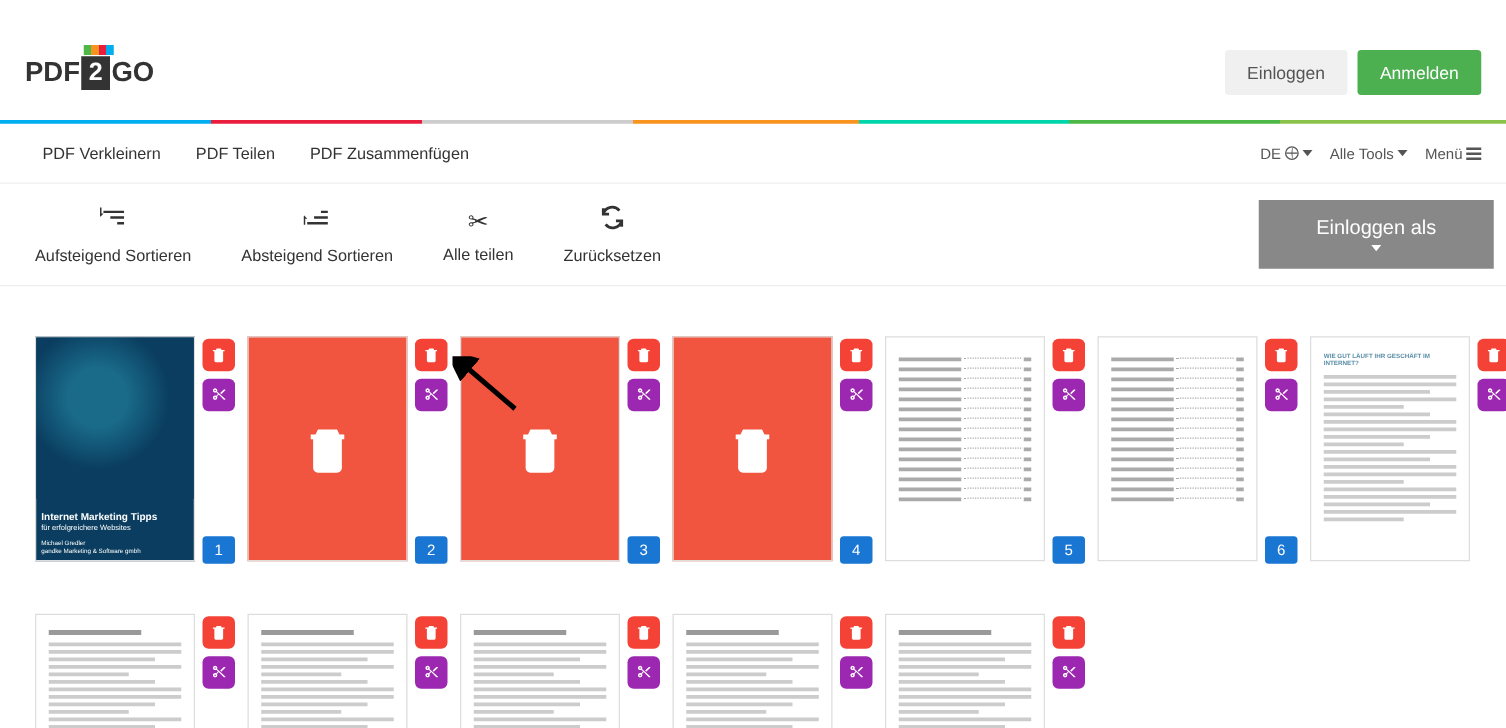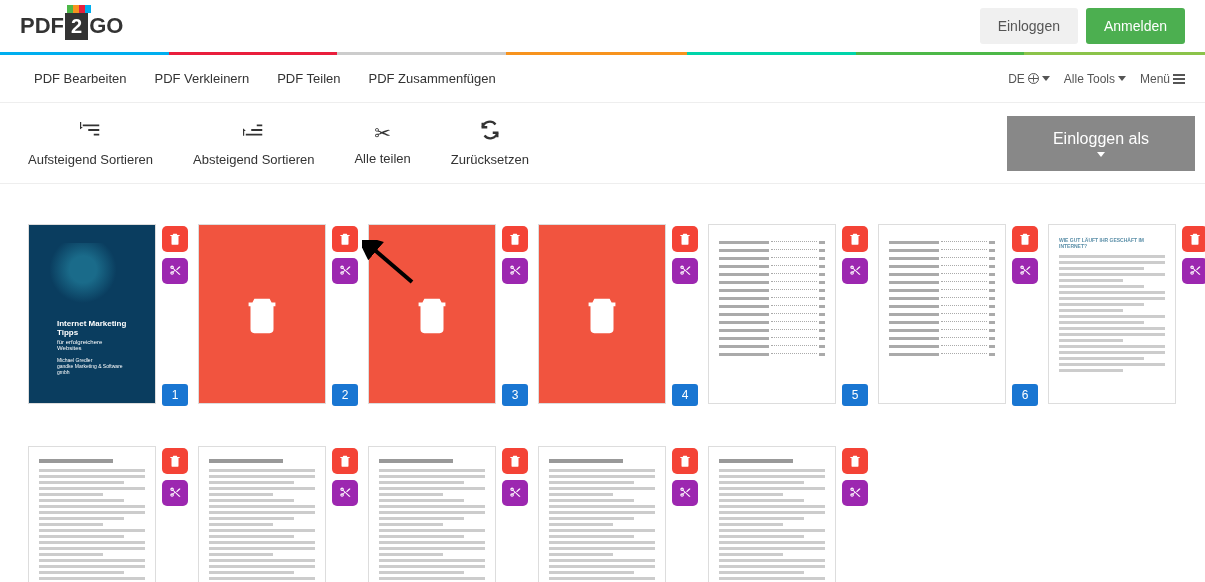--- a/index.html
+++ b/index.html
@@ -1,18 +1,18 @@
 <!DOCTYPE html>
 <html><head>
 <meta charset="utf-8">
 <style>
   * { margin: 0; padding: 0; box-sizing: border-box; }
   body { font-family: Arial, sans-serif; background: #fff; width: 1205px; }
   
-  .header { display: flex; align-items: center; padding: 8px 20px; }
+  .header { display: flex; align-items: center; padding: 20px 20px; margin-top: 20px; }
   .logo { display: flex; align-items: center; font-size: 22px; font-weight: bold; color: #333; }
   .logo-2-box { background: #333; color: #fff; padding: 2px 6px; font-size: 20px; display: inline-block; }
   .logo-2-colors { position: absolute; top: -8px; left: 2px; width: 24px; height: 8px; background: linear-gradient(90deg, #4db848 25%, #f7931e 25%, #f7931e 50%, #e91e3c 50%, #e91e3c 75%, #00aeef 75%); }
   .tagline { margin-left: 12px; }
   .tagline-main { font-size: 13px; color: #333; font-weight: 500; }
   .tagline-sub { font-size: 11px; color: #888; }
   .header-spacer { flex: 1; }
   .btn-login { background: #f0f0f0; border: none; padding: 10px 18px; font-size: 14px; color: #555; cursor: pointer; border-radius: 3px; margin-right: 8px; }
   .btn-signup { background: #4caf50; border: none; padding: 10px 18px; font-size: 14px; color: #fff; cursor: pointer; border-radius: 3px; }
   
@@ -29,21 +29,21 @@
   .tool-icon { font-size: 20px; margin-bottom: 6px; }
   .tool-label { font-size: 13px; }
   .toolbar-spacer { flex: 1; }
   .save-btn { background: #888; color: #fff; padding: 14px 46px; font-size: 16px; cursor: pointer; display: flex; flex-direction: column; align-items: center; gap: 4px; margin-right: 2px; }
   
   .pages-grid { display: flex; flex-wrap: wrap; gap: 42px; padding: 40px 28px 20px 28px; }
   .page-item { position: relative; }
   .page-thumb { width: 128px; height: 180px; border: 1px solid #ddd; background: #fff; position: relative; overflow: hidden; }
   .page-thumb.deleted { background: #f1543f; display: flex; align-items: center; justify-content: center; }
   .page-thumb.deleted svg { width: 46px; height: 46px; }
-  .page-cover { background: #0a3d5f; padding: 28px; color: #fff; font-size: 7px; display: flex; flex-direction: column; justify-content: flex-end; }
+  .page-cover { background: #0a3d5f; padding: 4px; color: #fff; font-size: 7px; display: flex; flex-direction: column; justify-content: flex-end; }
   .page-cover-img { flex: 1; background: radial-gradient(circle at 40% 40%, #1a6b8a 20%, #0a3d5f 50%); margin: -10px -10px 10px -10px; }
   .page-content { padding: 12px 10px; font-size: 4px; line-height: 6px; color: #888; }
   .page-content .line { height: 3px; background: #ccc; margin-bottom: 3px; }
   .page-content .line.short { width: 60%; }
   .page-content .line.med { width: 80%; }
   .page-content .title-line { height: 4px; background: #999; margin-bottom: 6px; width: 70%; }
   
   .side-btns { position: absolute; top: 2px; right: -32px; display: flex; flex-direction: column; gap: 6px; }
   .side-btn { width: 26px; height: 26px; border-radius: 5px; display: flex; align-items: center; justify-content: center; cursor: pointer; }
   .side-btn.delete { background: #f44336; }
@@ -79,21 +79,20 @@
     <span>GO</span>
   </div>
   <div class="header-spacer"></div>
   <button class="btn-login">Einloggen</button>
   <button class="btn-signup">Anmelden</button>
 </div>
 
 <div class="rainbow-bar"></div>
 
 <div class="nav">
-  <div class="nav-item">PDF Bearbeiten</div>
   <div class="nav-item">PDF Verkleinern</div>
   <div class="nav-item">PDF Teilen</div>
   <div class="nav-item">PDF Zusammenfügen</div>
   <div class="nav-spacer"></div>
   <div class="nav-right">
     <div class="nav-right-item">
       <span>DE</span>
       <span class="globe"></span>
       <span class="chevron"></span>
     </div>

